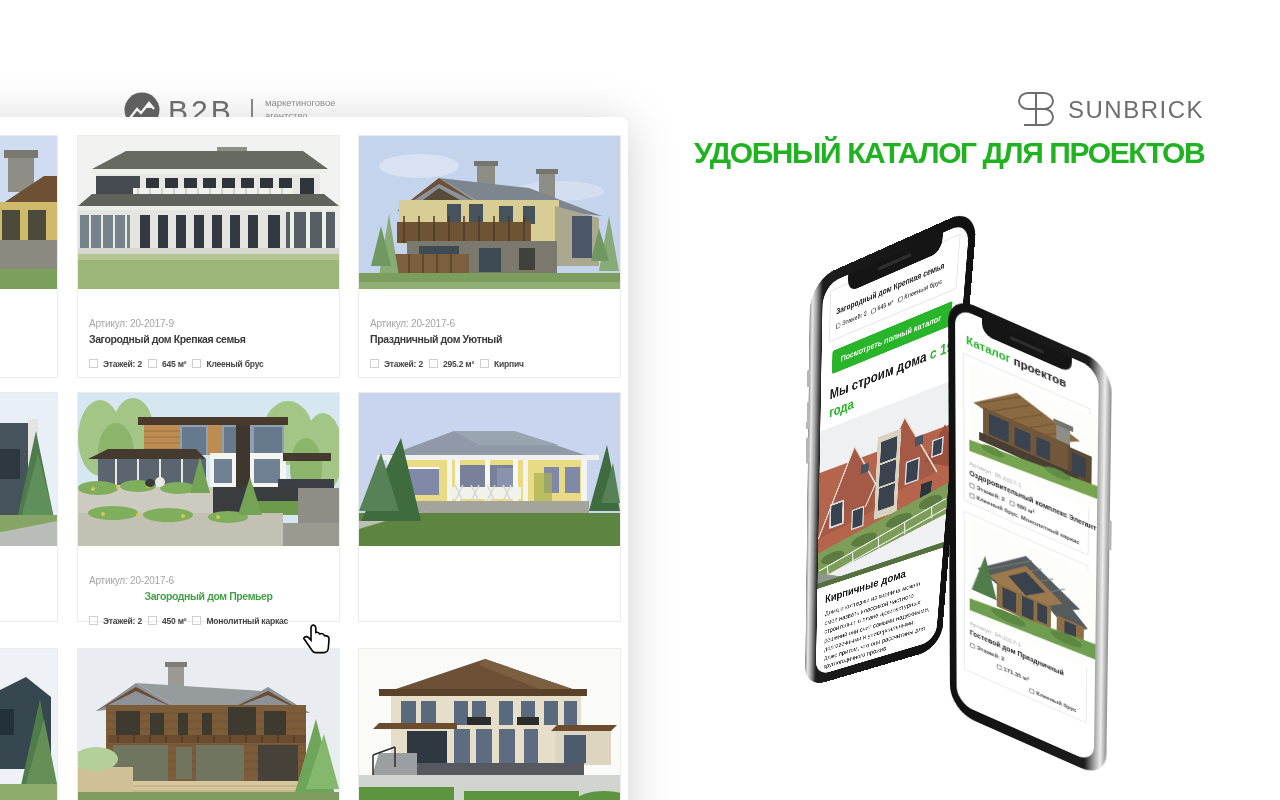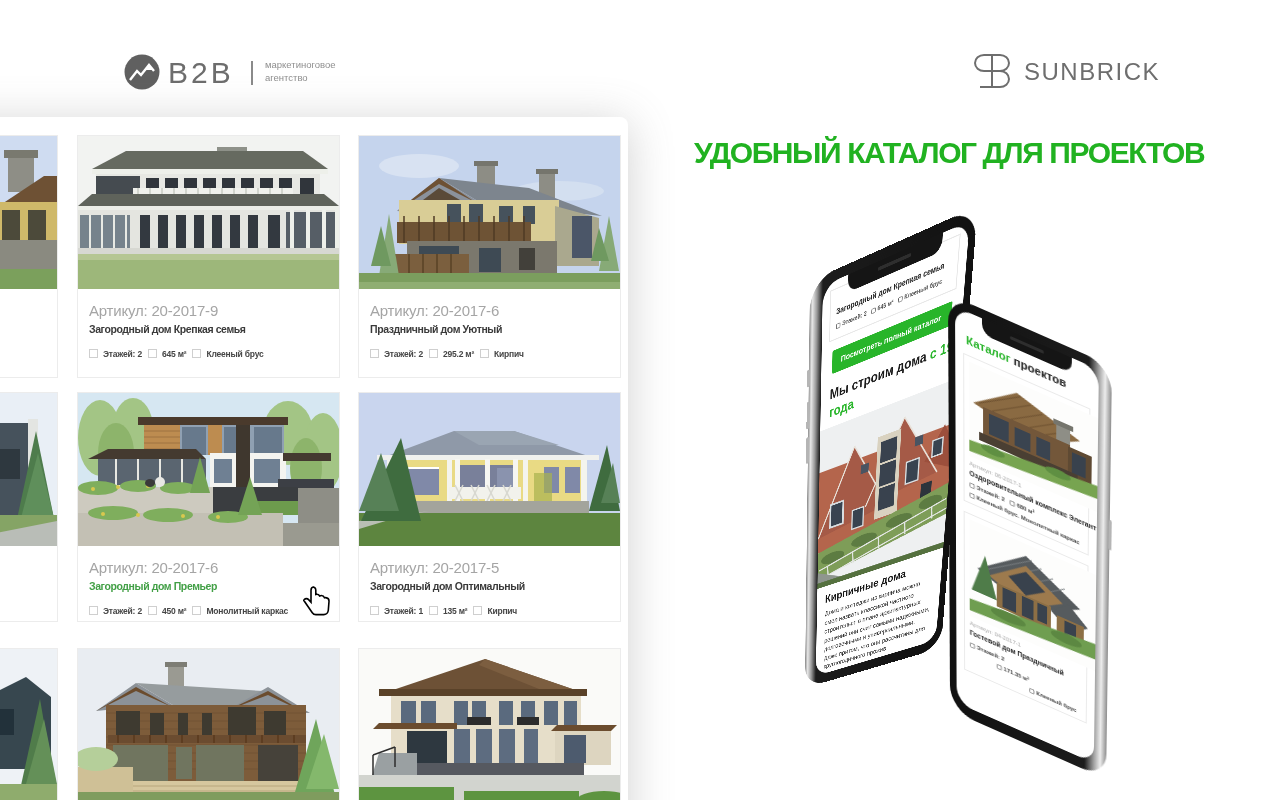--- a/index.html
+++ b/index.html
@@ -1,25 +1,25 @@
 <!DOCTYPE html>
 <html><head><meta charset="utf-8">
 <style>
 html,body{margin:0;padding:0;}
 body{width:1280px;height:800px;overflow:hidden;position:relative;background:#ffffff;
   font-family:"Liberation Sans", sans-serif;}
-.abs{position:absolute;}
+.abs{position:absolute;margin-top:38px;}
 .panel{position:absolute;left:-210px;top:117px;width:838px;height:760px;background:#fff;
   border-radius:0 8px 8px 0;box-shadow:0 6px 45px rgba(100,100,100,.3);}
 .card{position:absolute;width:261px;background:#fff;border:1px solid #ececec;}
 .card .img{width:261px;height:153px;overflow:hidden;display:block;}
 .card .body{padding:13px 11px 0 11px;}
-.art{font-size:15px;color:#a5a5a5;letter-spacing:-.2px;}
+.art{font-size:10px;color:#a5a5a5;letter-spacing:-.2px;margin-top:16px;}
 .ttl{font-size:10.5px;font-weight:bold;color:#3a3a3a;margin-top:4px;letter-spacing:-.4px;}
-.ttl.green{color:#43a047;}
+.ttl.green{color:#43a047;text-align:center;}
 .meta{margin-top:14px;font-size:8.5px;font-weight:bold;color:#454545;white-space:nowrap;letter-spacing:-.2px;}
 .meta .ic{display:inline-block;width:7px;height:7px;border:1px solid #cfcfcf;margin-right:5px;vertical-align:-1px;}
 .meta .it{margin-right:6px;margin-top:44px;}
 .bigtitle{position:absolute;left:694px;top:136px;font-size:30px;font-weight:bold;color:#21b221;
   letter-spacing:-1.4px;}
 .phone{position:absolute;left:0;top:0;transform-origin:0 0;}
 .phoneL{width:170px;height:420px;
  transform:matrix3d(0.646780, -0.513099, 0, -0.000349, 0.408126, 1.328031, 0, 0.000522, 0,0,1,0, 810, 281, 0, 1);}
 .phoneR{width:164px;height:416px;
  transform:matrix3d(0.991216, 0.436133, 0, -0.000008, 0.121804, 1.087440, 0, 0.000123, 0,0,1,0, 948, 294, 0, 1);}
@@ -40,21 +40,21 @@
     <circle cx="18" cy="18" r="17.5" fill="#606060"></circle>
     <polyline points="6,26 13,17 17,21 25,11 30,17" fill="none" stroke="#fff" stroke-width="2.4"></polyline>
     <polygon points="21,16 25,11 29,16" fill="#fff"></polygon>
     <text x="44" y="29" font-family="Liberation Sans" font-size="30" fill="#6d6d6d" letter-spacing="3">B2B</text>
     <rect x="127" y="7" width="2" height="24" fill="#8a8a8a"></rect>
     <text x="141" y="14" font-family="Liberation Sans" font-size="9.5" fill="#8f8f8f">маркетиноговое</text>
     <text x="141" y="27" font-family="Liberation Sans" font-size="9.5" fill="#8f8f8f">агентство</text>
   </svg>
 </div>
 
-<div class="abs" style="left:972px;top:52px;">
+<div class="abs" style="left:1016px;top:52px;">
   <svg width="210" height="36" viewBox="0 0 210 36">
     <g fill="none" stroke="#6e6e6e" stroke-width="2">
       <path d="M20,3 h-8 a9,8 0 0 0 0,16 h8 z"></path>
       <path d="M20,3 h8 a9,8 0 0 1 0,16 h-8 z"></path>
       <path d="M20,19 h8 a9,8 0 0 1 0,16 h-20"></path>
       <path d="M20,3 v32"></path>
     </g>
     <text x="52" y="28" font-family="Liberation Sans" font-size="24" fill="#6e6e6e" letter-spacing="1.5">SUNBRICK</text>
   </svg>
 </div>
@@ -346,25 +346,20 @@
         </g>
       <rect x="175" y="80" width="18" height="28" fill="#a8b24e" opacity=".7"></rect>
       <rect x="40" y="108" width="190" height="16" fill="#a3a49c"></rect>
       <rect x="0" y="120" width="261" height="33" fill="#5d853f"></rect>
       <polygon points="0,128 70,118 40,124 0,136" fill="#b9bfb4"></polygon>
       <polygon points="2,128 42,45 62,128" fill="#3f6c3f"></polygon>
       <polygon points="0,118 22,60 40,118" fill="#578157"></polygon>
       <polygon points="230,118 248,52 261,118" fill="#3f6c3f"></polygon>
       <polygon points="242,110 254,70 261,110" fill="#578157"></polygon>
     </svg>
-    <div class="body">
-      <div class="art">Артикул: 20-2017-5</div>
-      <div class="ttl">Загородный дом Оптимальный</div>
-      <div class="meta"><span class="it"><span class="ic"></span>Этажей: 1</span><span class="it"><span class="ic"></span>135 м²</span><span class="it"><span class="ic"></span>Кирпич</span></div>
-    </div>
   </div>
 
   <div class="card" style="left:5px;top:531px;height:241px;">
 
     <svg class="img" viewBox="0 0 261 153" preserveAspectRatio="none">
       <rect width="261" height="153" fill="#eef2f6"></rect>
       <polygon points="190,48 230,28 255,48 255,120 190,120" fill="#37474f"></polygon>
       <rect x="190" y="60" width="28" height="26" fill="#22313a"></rect>
       <polygon points="222,150 244,50 261,150" fill="#507c4a"></polygon>
       <polygon points="230,135 248,70 261,135" fill="#649058"></polygon>

